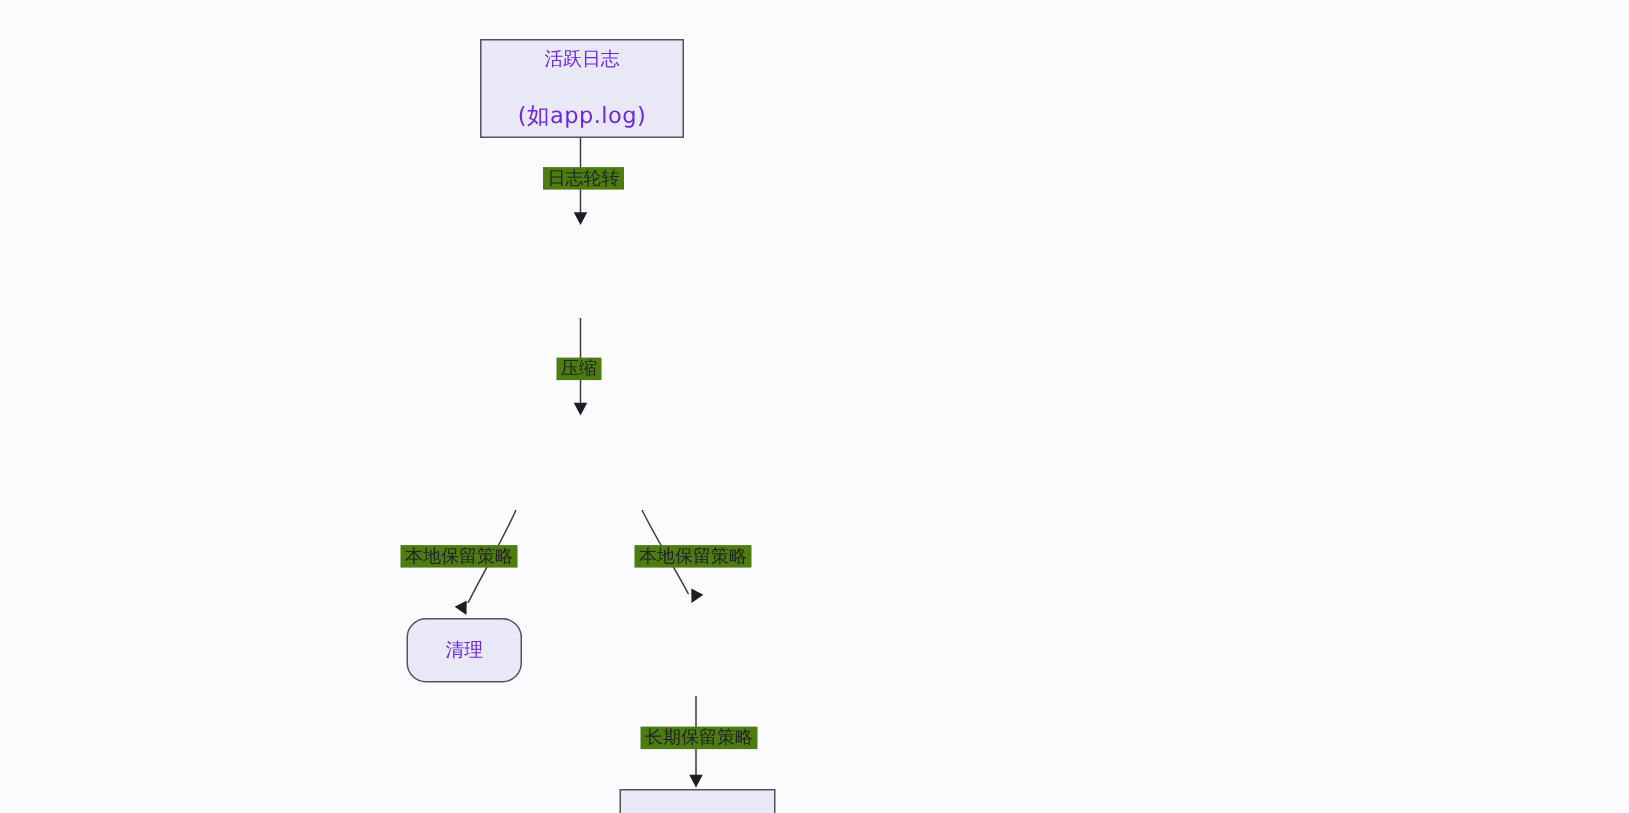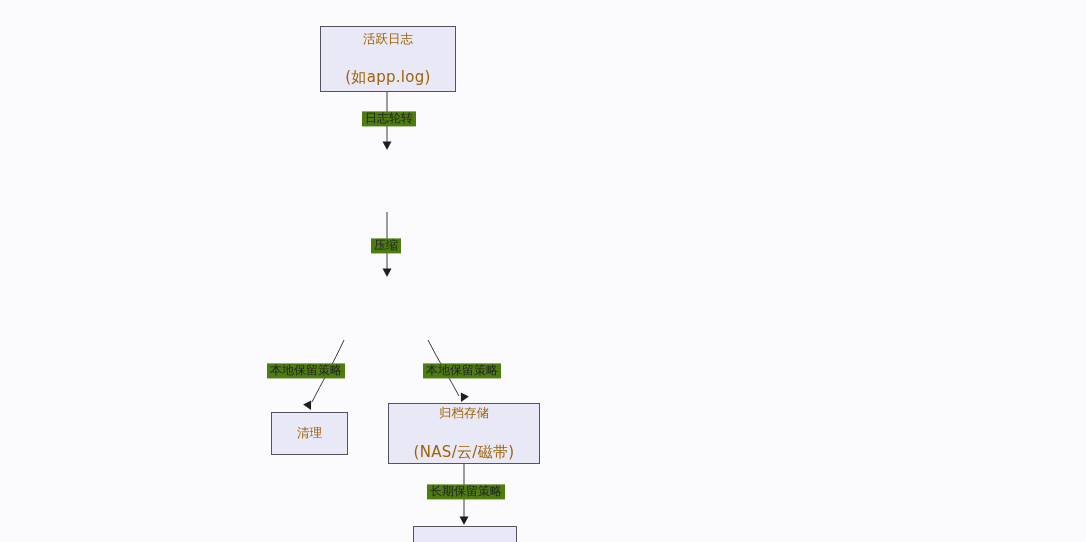--- a/index.html
+++ b/index.html
@@ -33,21 +33,21 @@
     position: absolute;
     z-index: 2;
     background: #e8e8f6;
     border: 1px solid #53535e;
     display: flex;
     flex-direction: column;
     align-items: center;
     justify-content: center;
     gap: 25px;
     box-sizing: border-box;
-    color: #a16207;
+    color: #6d28d9;
   }
   .node .title {
     font-size: 12.5px;
     line-height: 1;
     white-space: nowrap;
   }
   .node .subtitle {
     font-size: 15px;
     line-height: 1;
     white-space: nowrap;
@@ -63,21 +63,21 @@
     font-size: 12px;
     line-height: 1.1;
     color: #222228;
     white-space: nowrap;
   }
 
   
   .n-active     { left: 320px; top: 26px;  width: 136px; height: 66px; }
   .n-inactive   { left: 315px; top: 150px; width: 144px; height: 62px; }
   .n-compressed { left: 307px; top: 278px; width: 161px; height: 62px; }
-  .n-cleanup    { left: 271px; top: 412px; width: 77px;  height: 43px; }
+  .n-cleanup    { left: 271px; top: 412px; width: 77px;  height: 43px; border-radius: 13px; }
   .n-archive    { left: 388px; top: 403px; width: 152px; height: 61px; }
   .n-final      { left: 413px; top: 526px; width: 104px; height: 42px; }
 
   
   .l-rotation  { left: 389px; top: 119px; }
   .l-compress  { left: 386px; top: 246px; }
   .l-local     { left: 306px; top: 371px; text-align: right; }
   .l-archive   { left: 462px; top: 371px; }
   .l-retention { left: 466px; top: 492px; }
 </style>
@@ -108,24 +108,20 @@
     <span class="title">活跃日志</span>
     <span class="subtitle">(如app.log)</span>
   </div>
 
 
 
   <div class="node n-cleanup">
     <span class="title">清理</span>
   </div>
 
-  <div class="node n-archive">
-    <span class="title">归档存储</span>
-    <span class="subtitle">(NAS/云/磁带)</span>
-  </div>
 
   <div class="node n-final">
     <span class="title"></span>
   </div>
 
   <span class="edge-label l-rotation">日志轮转</span>
   <span class="edge-label l-compress">压缩</span>
   <span class="edge-label l-local">本地保留策略</span>
   <span class="edge-label l-archive">本地保留策略</span>
   <span class="edge-label l-retention">长期保留策略</span>

